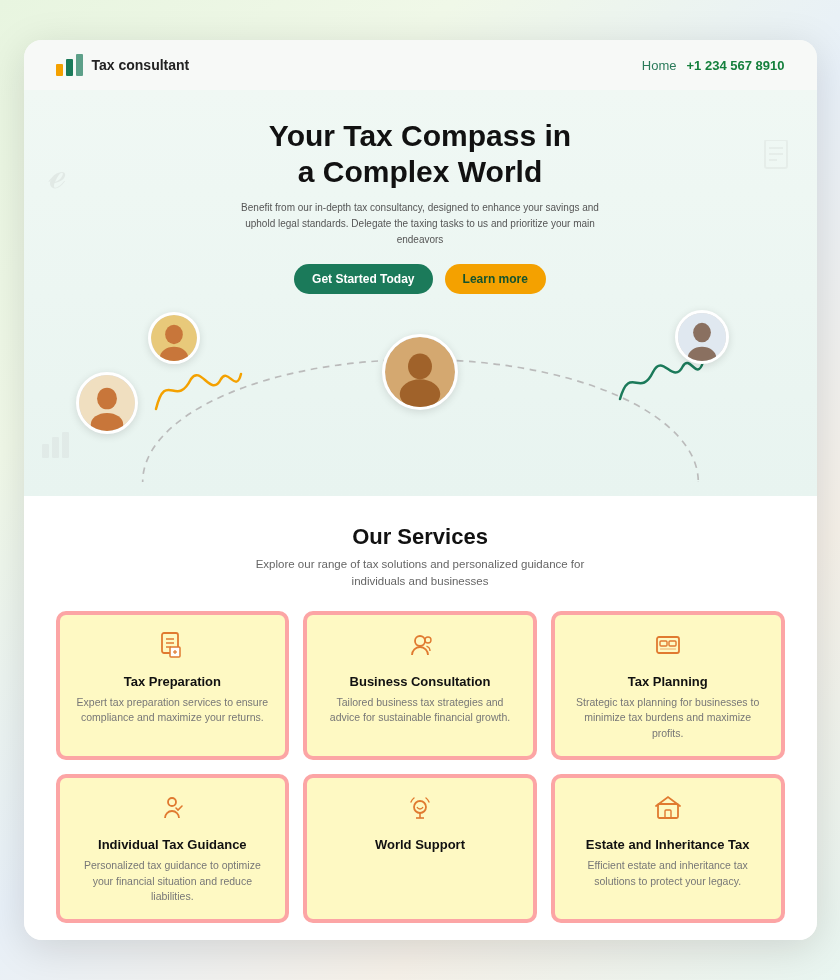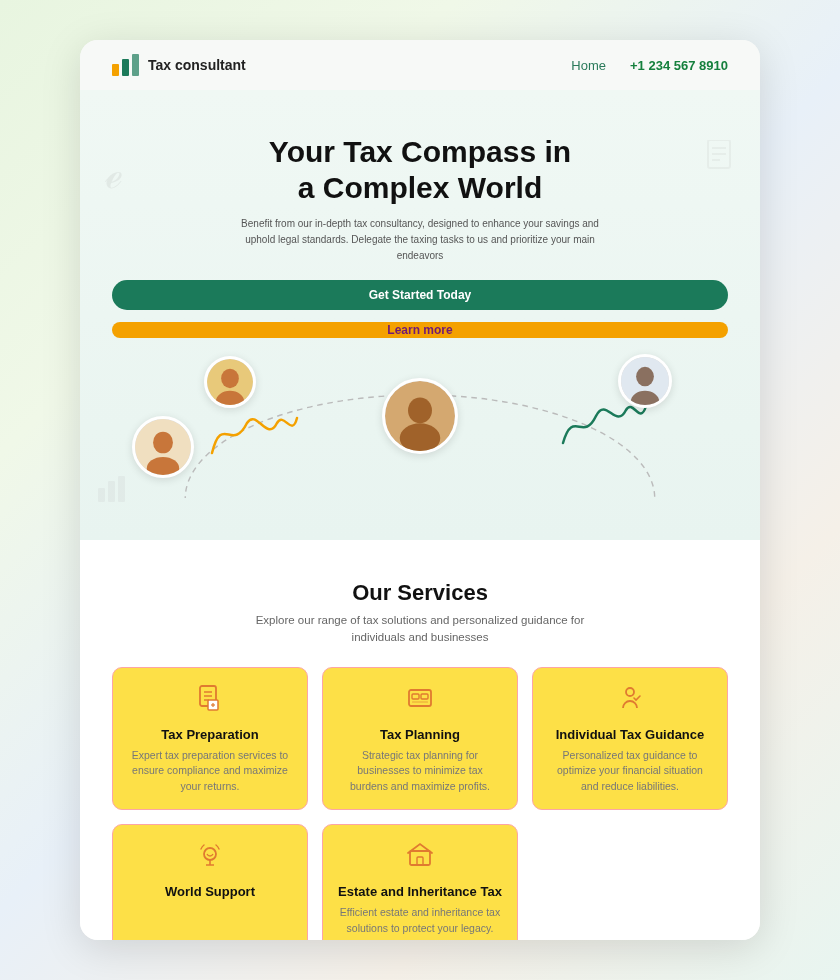--- a/index.html
+++ b/index.html
@@ -6,21 +6,21 @@
     body {
       width: 840px;
       height: 980px;
       font-family: 'Segoe UI', Arial, sans-serif;
       background: linear-gradient(135deg, #e8f5e0 0%, #f0f8e8 25%, #e8f0f8 50%, #f5f0e8 75%, #e8f5f0 100%);
       display: flex;
       align-items: center;
       justify-content: center;
     }
     .page-wrapper {
-      width: 680px;
+      width: 793px;
       height: 900px;
       background: #f7f9f7;
       border-radius: 18px;
       overflow: hidden;
       box-shadow: 0 8px 40px rgba(0,0,0,0.13);
       position: relative;
     }
     
     .navbar {
       display: flex;
@@ -39,21 +39,21 @@
       height: 22px;
     }
     .logo-text {
       font-size: 14px;
       font-weight: 600;
       color: #222;
     }
     .nav-right {
       display: flex;
       align-items: center;
-      gap: 24px;
+      gap: 10px;
     }
     .nav-home {
       font-size: 13px;
       color: #2a7a5a;
       text-decoration: none;
     }
     .nav-phone {
       font-size: 13px;
       color: #15803d;
       font-weight: 600;
@@ -64,56 +64,54 @@
       background: linear-gradient(180deg, #f0f8f4 0%, #e8f4f0 100%);
       padding: 28px 32px 32px;
       position: relative;
       min-height: 310px;
       overflow: hidden;
     }
     .hero-text {
       text-align: center;
       position: relative;
       z-index: 2;
-      margin-top: 16px;
     }
     .hero-title {
       font-size: 30px;
       font-weight: 800;
       color: #111;
       line-height: 1.2;
       margin-bottom: 10px;
     }
     .hero-subtitle {
       font-size: 10px;
       color: #555;
       max-width: 380px;
       margin: 0 auto 16px;
       line-height: 1.6;
     }
     .hero-buttons {
       display: flex;
       gap: 12px;
       justify-content: center;
       margin-bottom: 10px;
-      flex-direction: column;
     }
     .btn-primary {
       background: #1b7a5a;
       color: #fff;
       border: none;
       border-radius: 20px;
       padding: 8px 18px;
       font-size: 12px;
       font-weight: 600;
       cursor: pointer;
     }
     .btn-secondary {
       background: #f4a100;
-      color: #701a75;
+      color: #14532d;
       border: none;
       border-radius: 20px;
       padding: 1px 18px;
       font-size: 12px;
       font-weight: 600;
       cursor: pointer;
     }
     
     .hero-visuals {
       position: relative;
@@ -147,21 +145,21 @@
     .bg-icon {
       position: absolute;
       opacity: 0.12;
       color: #888;
       font-size: 36px;
     }
 
     
     .services {
       background: #fff;
-      padding: 40px 32px 24px;
+      padding: 28px 32px 24px;
     }
     .section-title {
       text-align: center;
       font-size: 22px;
       font-weight: 800;
       color: #111;
       margin-bottom: 6px;
     }
     .section-subtitle {
       text-align: center;
@@ -170,22 +168,22 @@
       max-width: 340px;
       margin: 0 auto 20px;
       line-height: 1.5;
     }
     .services-grid {
       display: grid;
       grid-template-columns: repeat(3, 1fr);
       gap: 14px;
     }
     .service-card {
-      background: #fde047;
-      border: 1px solid #fca5a5;
+      background: #fef9c3;
+      border: 4px solid #fca5a5;
       border-radius: 10px;
       padding: 16px 14px 14px;
       text-align: center;
     }
     .service-icon {
       font-size: 26px;
       margin-bottom: 8px;
       color: #e07a30;
     }
     .service-name {
@@ -316,20 +314,32 @@
               <line x1="8" y1="16" x2="13" y2="16" stroke="#e07a30" stroke-width="1.5"></line>
               <rect x="12" y="16" width="10" height="10" rx="1" fill="#fff" stroke="#e07a30" stroke-width="1.5"></rect>
               <line x1="15" y1="21" x2="19" y2="21" stroke="#e07a30" stroke-width="1.2"></line>
               <line x1="17" y1="19" x2="17" y2="23" stroke="#e07a30" stroke-width="1.2"></line>
             </svg>
         </div>
         <div class="service-name">Tax Preparation</div>
         <div class="service-desc">Expert tax preparation services to ensure compliance and maximize your returns.</div>
       </div>
 
+      <div class="service-card">
+        <div class="service-icon">
+          <svg width="28" height="28" viewBox="0 0 28 28" fill="none">
+              <circle cx="14" cy="10" r="5" stroke="#e07a30" stroke-width="1.8" fill="none"></circle>
+              <path d="M6 24c0-4.4 3.6-8 8-8s8 3.6 8 8" stroke="#e07a30" stroke-width="1.8" fill="none"></path>
+              <circle cx="22" cy="9" r="3" stroke="#e07a30" stroke-width="1.4" fill="none"></circle>
+              <path d="M24 20c0-2.2-1.4-4-3.5-4.8" stroke="#e07a30" stroke-width="1.4" fill="none"></path>
+            </svg>
+        </div>
+        <div class="service-name">Business Consultation</div>
+        <div class="service-desc">Tailored business tax strategies and advice for sustainable financial growth.</div>
+      </div>
 
       <div class="service-card">
         <div class="service-icon">
           <svg width="28" height="28" viewBox="0 0 28 28" fill="none">
               <rect x="3" y="6" width="22" height="16" rx="2" stroke="#e07a30" stroke-width="1.8" fill="none"></rect>
               <rect x="6" y="10" width="7" height="5" rx="1" stroke="#e07a30" stroke-width="1.4" fill="none"></rect>
               <rect x="15" y="10" width="7" height="5" rx="1" stroke="#e07a30" stroke-width="1.4" fill="none"></rect>
               <rect x="6" y="17" width="16" height="2" rx="0.5" fill="#e07a30" opacity="0.3"></rect>
             </svg>
         </div>

